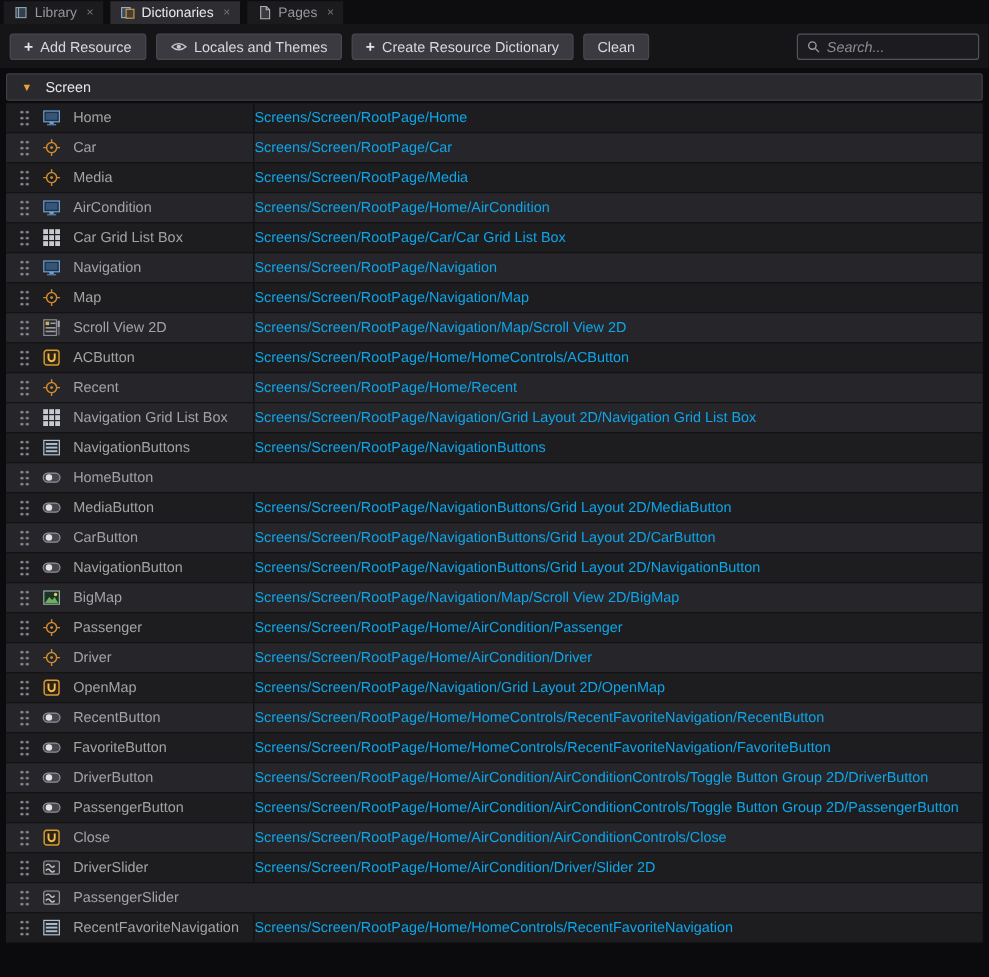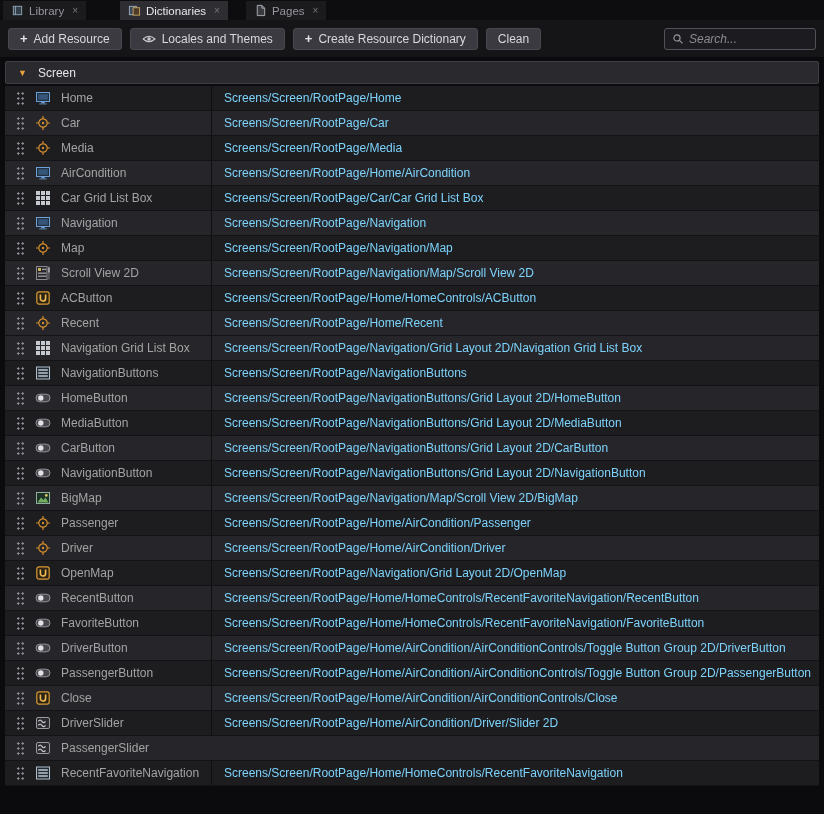--- a/index.html
+++ b/index.html
@@ -6,28 +6,28 @@
   html,body { width:824px; height:814px; }
   body {
     background:#0b0b0d;
     font-family:"Liberation Sans", sans-serif;
     color:#d8d8da;
     overflow:hidden;
   }
   
   .tabbar{
     display:flex; align-items:flex-end;
-    height:20px; background:#0d0d10; padding-left:3px; gap:18px;
+    height:20px; background:#0d0d10; padding-left:3px; gap:6px;
   }
   .tab{
     display:flex; align-items:center; gap:5px;
     height:19px; padding:0 8px;
     background:#1b1b1e; color:#96969e; font-size:11.5px; cursor:default;
   }
-  .tab.active{ background:#2d2d32; color:#e9e9ec;margin-left:16px; }
+  .tab.active{ background:#2d2d32; color:#e9e9ec; }
   .tab-icon svg{ width:13px; height:13px; display:block; }
   .tab-close{ color:#75757e; font-size:10px; margin-left:3px; }
   
   .toolbar{
     display:flex; align-items:center;
     height:38px; background:#151518; padding:0 8px; gap:8px;
     border-bottom:1px solid #09090b;
   }
   .tbtn{
     display:flex; align-items:center; gap:6px;
@@ -72,21 +72,21 @@
     background-image:radial-gradient(circle,#8e8e96 1.1px,transparent 1.35px);
     background-size:4.5px 5px;
   }
   .ricon{ width:16px; height:16px; }
   .ricon svg{ width:16px; height:16px; display:block; }
   .rname{
     color:#a3a3a3; padding-left:2px;
     white-space:nowrap; overflow:hidden;
   }
   .rpath{
-    color:#7dd3fc; border-left:1px solid #0f0f12; padding-left:12px;
+    color:#0ea5e9; border-left:1px solid #0f0f12; padding-left:0;
     height:100%; display:flex; align-items:center;
     white-space:nowrap; overflow:hidden;
   }
 </style>
 </head>
 <body>
 
 <div class="tabbar">
   <div class="tab">
     <span class="tab-icon">
@@ -327,21 +327,20 @@
       </div>
       <div class="row odd">
         <span class="drag"></span>
         <span class="ricon">
           <svg viewBox="0 0 16 16">
             <rect x="1" y="4.2" width="14" height="7.6" rx="3.8" fill="#46464c" stroke="#90909a"></rect>
             <circle cx="5.8" cy="8" r="2.7" fill="#e2e2e6"></circle>
           </svg>
         </span>
         <span class="rname">HomeButton</span>
-        <span class="rpath">Screens/Screen/RootPage/NavigationButtons/Grid Layout 2D/HomeButton</span>
       </div>
       <div class="row even">
         <span class="drag"></span>
         <span class="ricon">
           <svg viewBox="0 0 16 16">
             <rect x="1" y="4.2" width="14" height="7.6" rx="3.8" fill="#46464c" stroke="#90909a"></rect>
             <circle cx="5.8" cy="8" r="2.7" fill="#e2e2e6"></circle>
           </svg>
         </span>
         <span class="rname">MediaButton</span>

